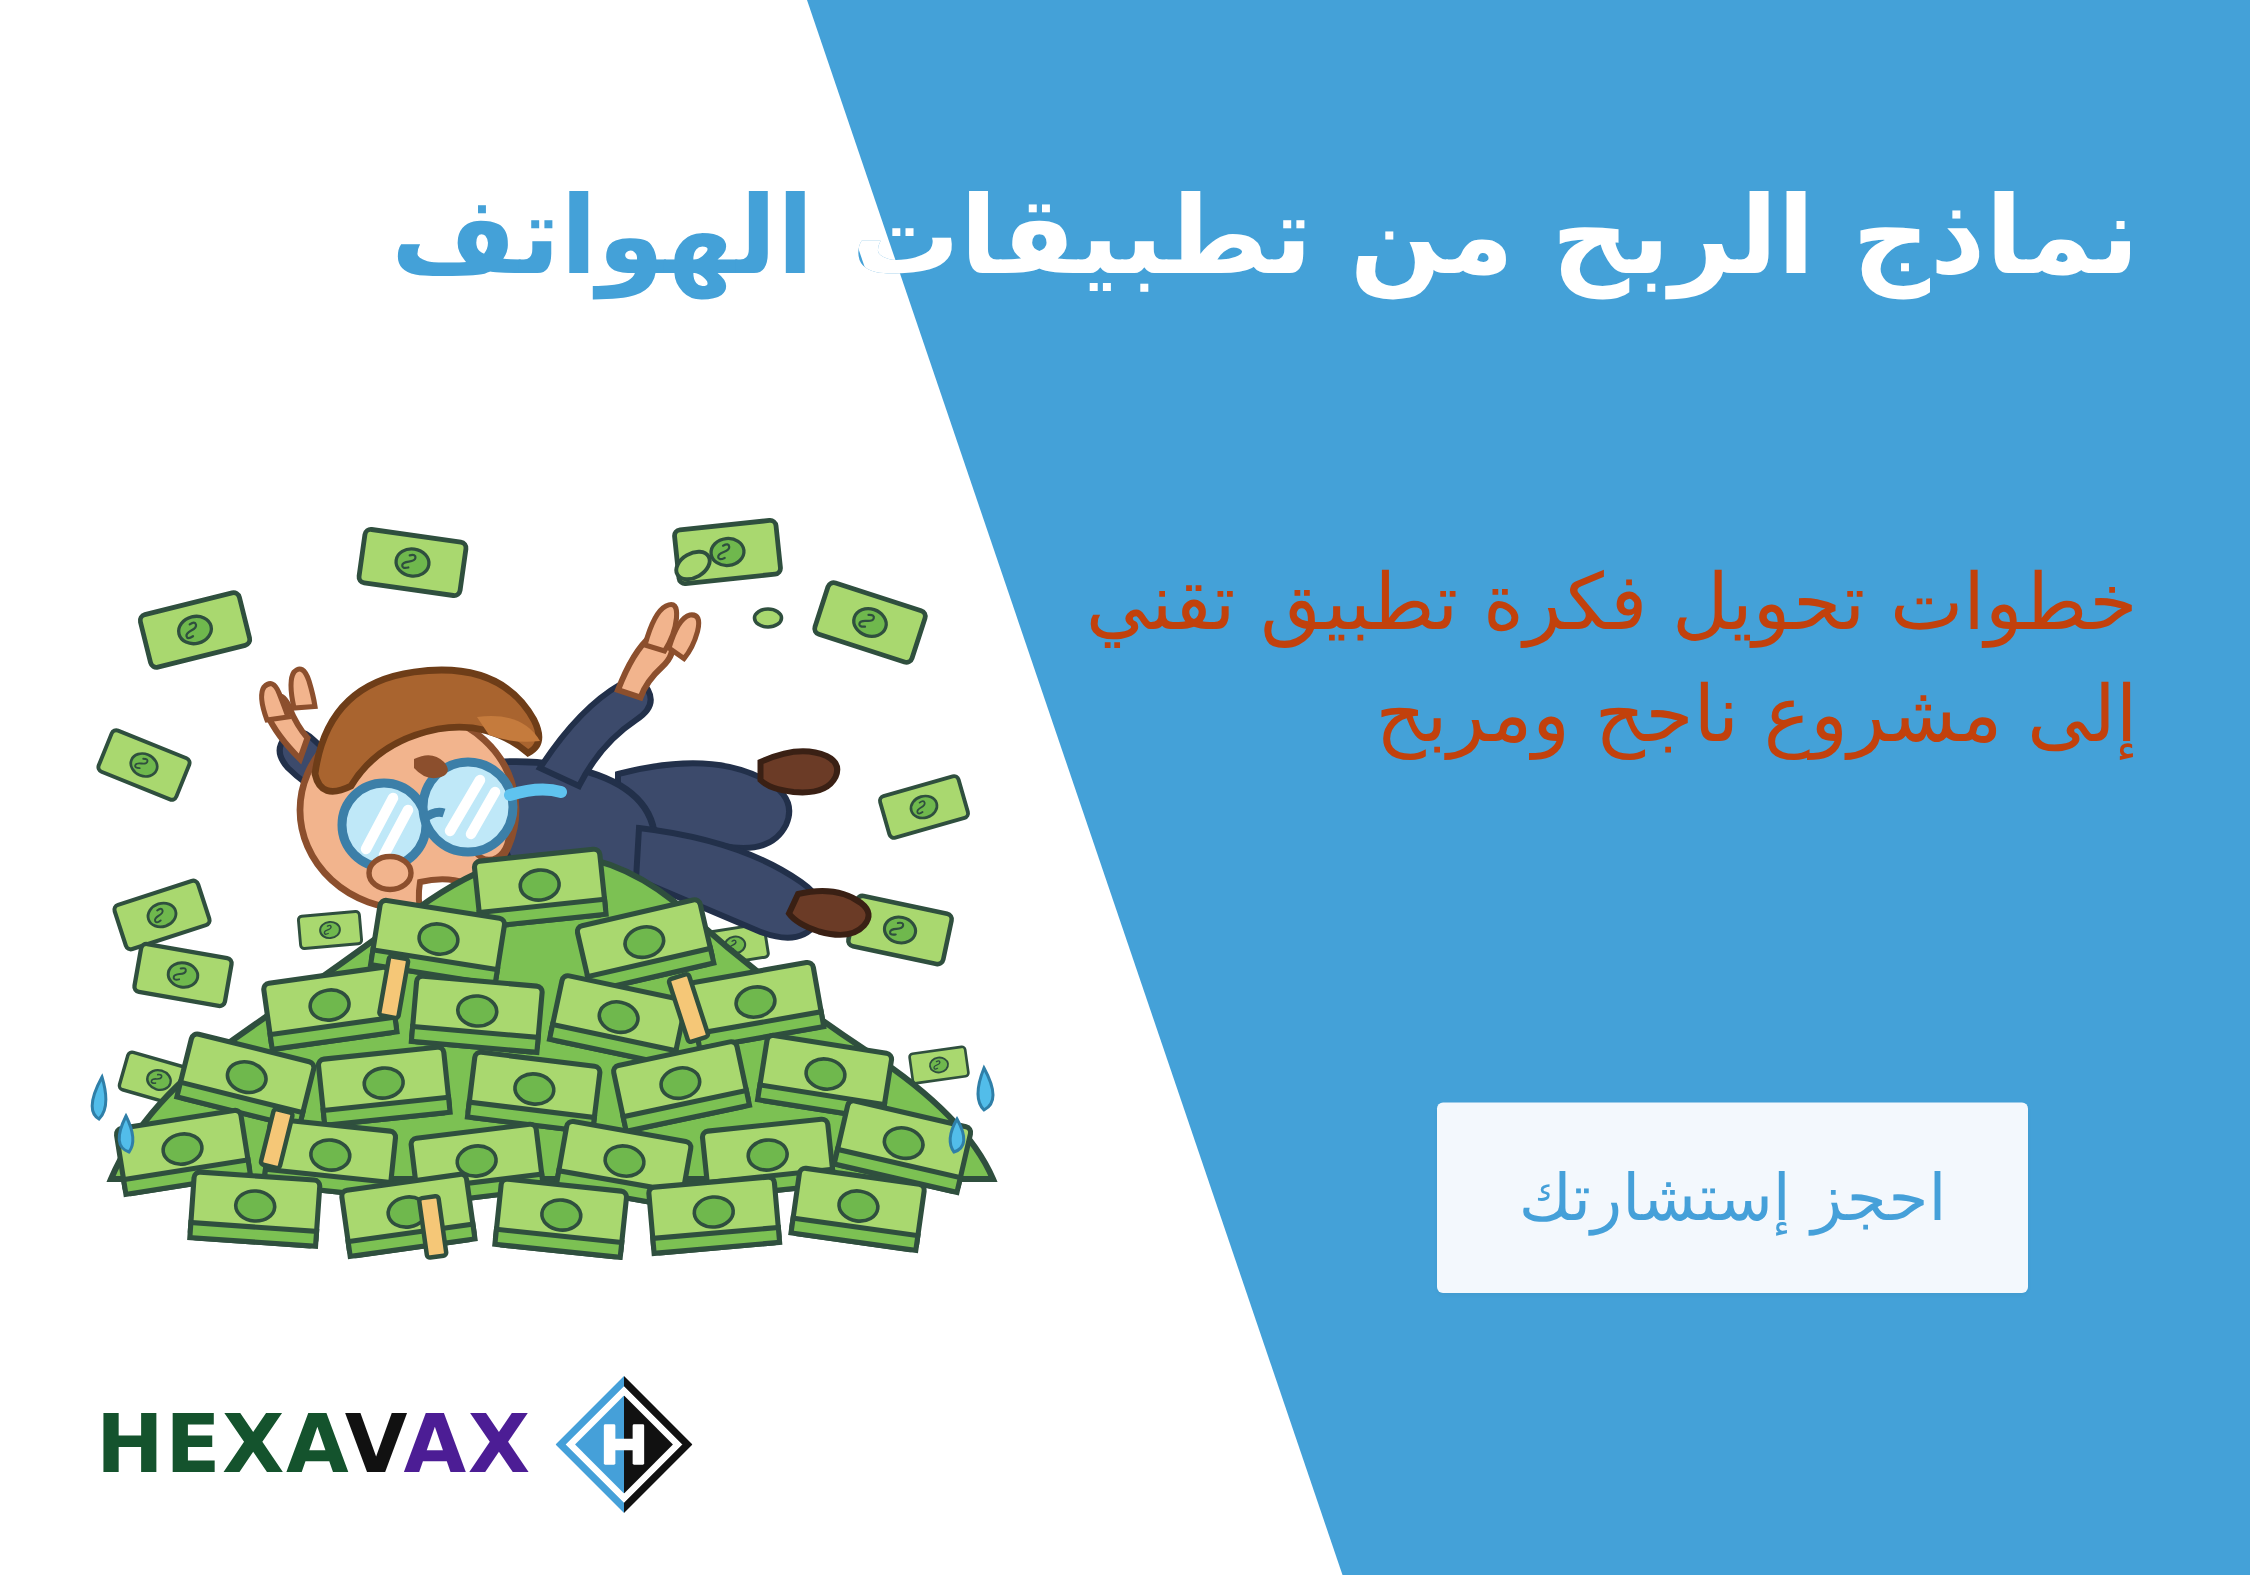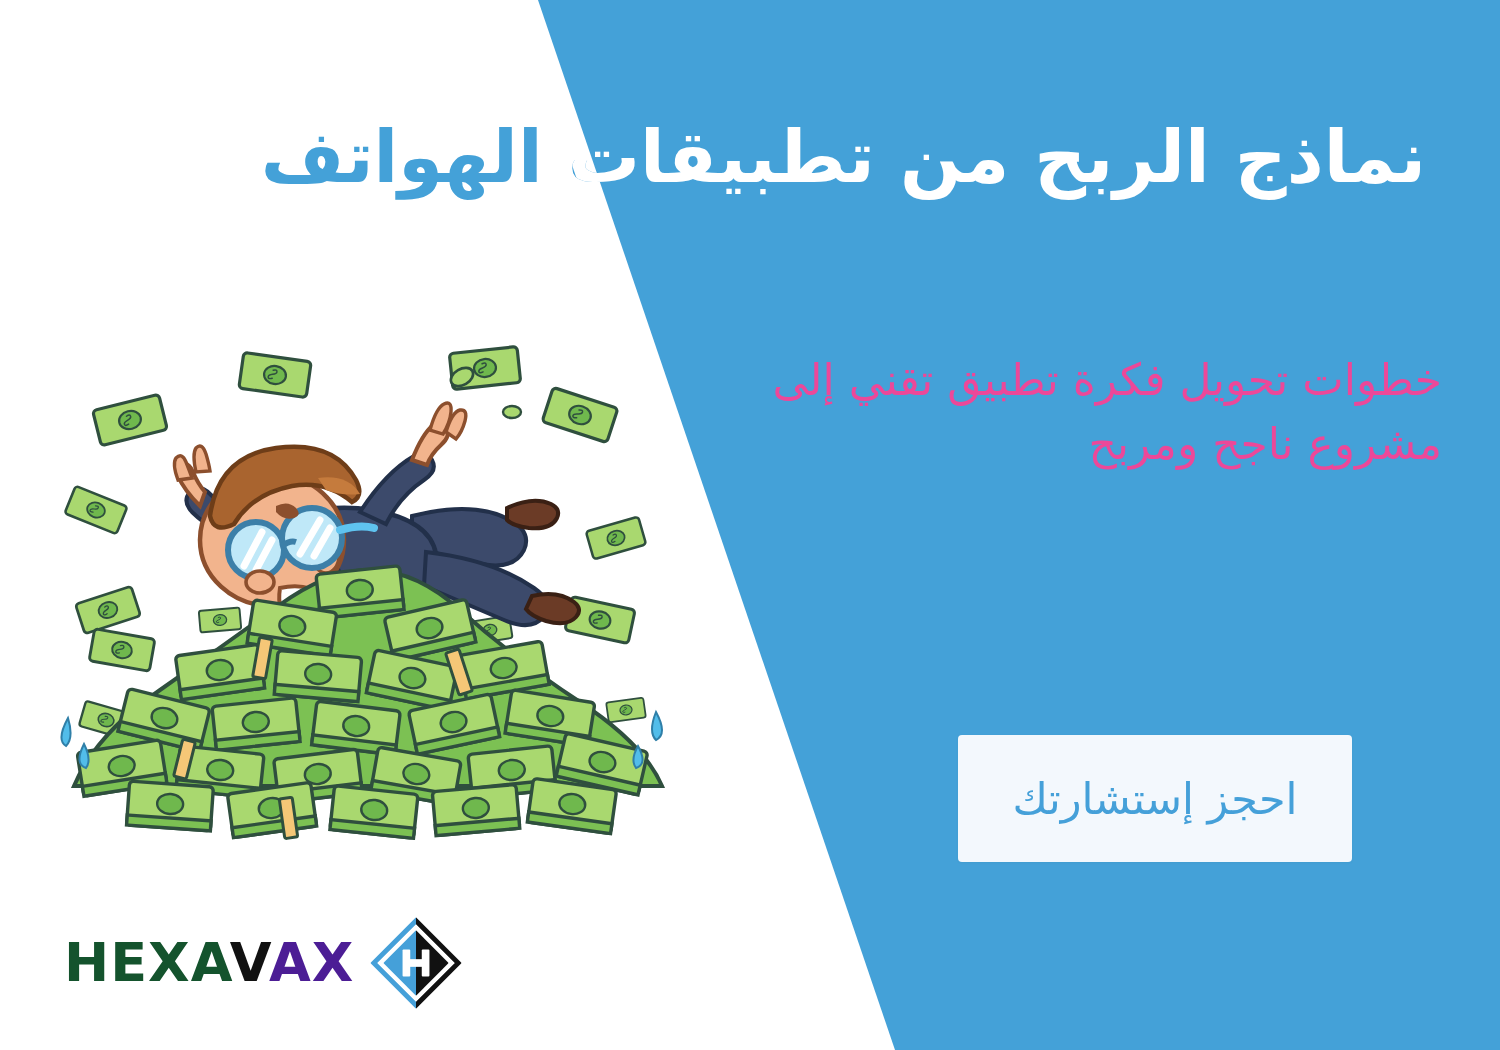--- a/index.html
+++ b/index.html
@@ -57,24 +57,24 @@
     color: #ffffff;
     clip-path: polygon(238px 0, 1200px 0, 1200px 1050px, 595px 1050px);
   }
 
   
   .subtitle {
     position: absolute;
     top: 348px;
     right: 58px;
     width: 740px;
-    margin: 0;
+    margin: 17px;
     z-index: 4;
-    color: #ec4899;
-    font-size: 44px;
+    color: #c2410c;
+    font-size: 52px;
     font-weight: 400;
     line-height: 1.45;
     text-align: right;
     direction: rtl;
   }
 
   
   .cta-button {
     position: absolute;
     left: 958px;

